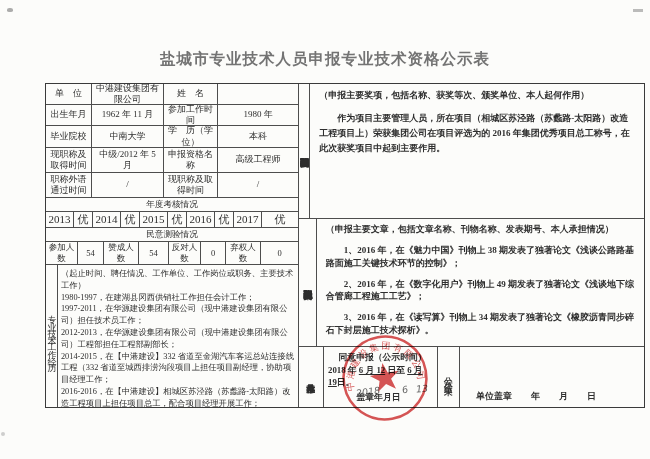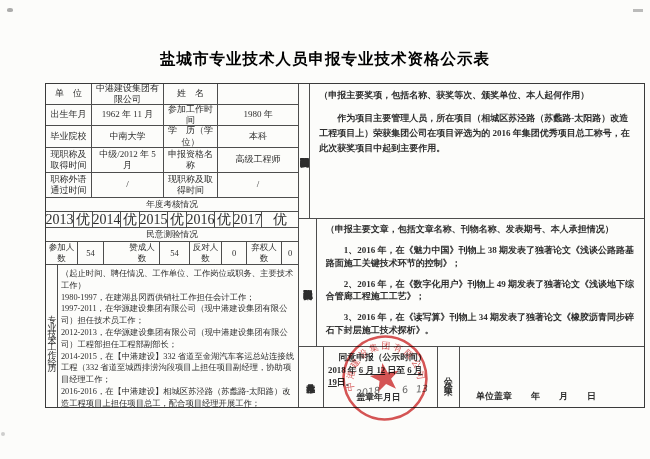--- a/index.html
+++ b/index.html
@@ -3,36 +3,36 @@
 <meta charset="utf-8">
 <style>
   html,body{margin:0;padding:0;background:#ffffff;}
   .page{position:relative;width:650px;height:459px;background:#fcfcfa;overflow:hidden;
         font-family:"Liberation Serif","DejaVu Serif",serif;color:#2e2e2e;}
   .speck{position:absolute;}
   .s1{left:7px;top:8px;width:6px;height:4px;background:#6a6a6a;opacity:.55;border-radius:40%;}
   .s2{left:633px;top:9px;width:10px;height:3px;background:#7a7a7a;opacity:.5;}
   .s3{left:1px;top:432px;width:4px;height:4px;background:#8a8a8a;opacity:.4;border-radius:50%;}
   .title{position:absolute;top:49px;left:0;width:650px;margin:0;text-align:center;
-         font-size:15.5px;font-weight:bold;letter-spacing:1px;color:#000000;}
+         font-size:15.5px;font-weight:bold;letter-spacing:1px;color:#737373;}
   .grid{position:absolute;left:45px;top:83px;width:600px;height:325px;display:flex;
         border:1.3px solid #3a3a3a;box-sizing:border-box;font-size:9px;line-height:1.25;}
   .grid *{box-sizing:border-box;}
   .left{width:253px;border-right:1px solid #4d4d4d;display:flex;flex-direction:column;}
   .right{flex:1;display:flex;flex-direction:column;font-weight:bold;}
   .row{display:flex;border-bottom:1px solid #4d4d4d;min-height:0;}
   .row.lastrow{border-bottom:none;justify-content:center;}
   .c{border-right:1px solid #4d4d4d;display:flex;align-items:center;justify-content:center;
      text-align:center;padding:1px 2px;overflow:hidden;}
   .c.last{border-right:none;}
   .w1{width:46px;}.w2{width:72px;}.w3{width:54px;}.w4{flex:1;}
   .hdr{height:14px;font-size:8.6px;}
   .full{flex:1;}
   .ay{width:28px;}.ag{width:19px;}
-  .p1{width:32px;}.p2{width:26px;}.p3{width:35px;margin-left:21px;}.p4{width:30px;}.p5{width:32px;}
+  .p1{width:32px;}.p2{width:26px;}.p3{width:35px;}.p4{width:30px;}.p5{width:32px;}
   .p6{width:25px;}.p7{width:35px;}
   .vcell{width:25px;padding:0;}
   .vlabel{writing-mode:vertical-lr;text-orientation:upright;letter-spacing:1px;
           font-size:9px;color:#2e2e2e;}
   .ls0{letter-spacing:0px;}
   .ls4{letter-spacing:4px;}
   .ls7{letter-spacing:7px;}
   .txt{display:block;text-align:left;padding:2px 4px;}
   .txt p{margin:0;}
   .exptxt{font-size:8.3px;line-height:11.8px;padding:3px 3px 0 3px;}
@@ -96,21 +96,21 @@
       </div>
       <div class="row" style="height:25px">
         <div class="c w1">职称外语通过时间</div>
         <div class="c w2">/</div>
         <div class="c w3">现职称及取得时间</div>
         <div class="c w4 last">/</div>
       </div>
       <div class="row hdr">
         <div class="c full last">年度考核情况</div>
       </div>
-      <div class="row" style="height:16px;font-size:14px">
+      <div class="row" style="height:16px;font-size:11px">
         <div class="c ay">2013</div>
         <div class="c ag">优</div>
         <div class="c ay">2014</div>
         <div class="c ag">优</div>
         <div class="c ay">2015</div>
         <div class="c ag">优</div>
         <div class="c ay">2016</div>
         <div class="c ag">优</div>
         <div class="c ay">2017</div>
         <div class="c last" style="flex:1">优</div>

